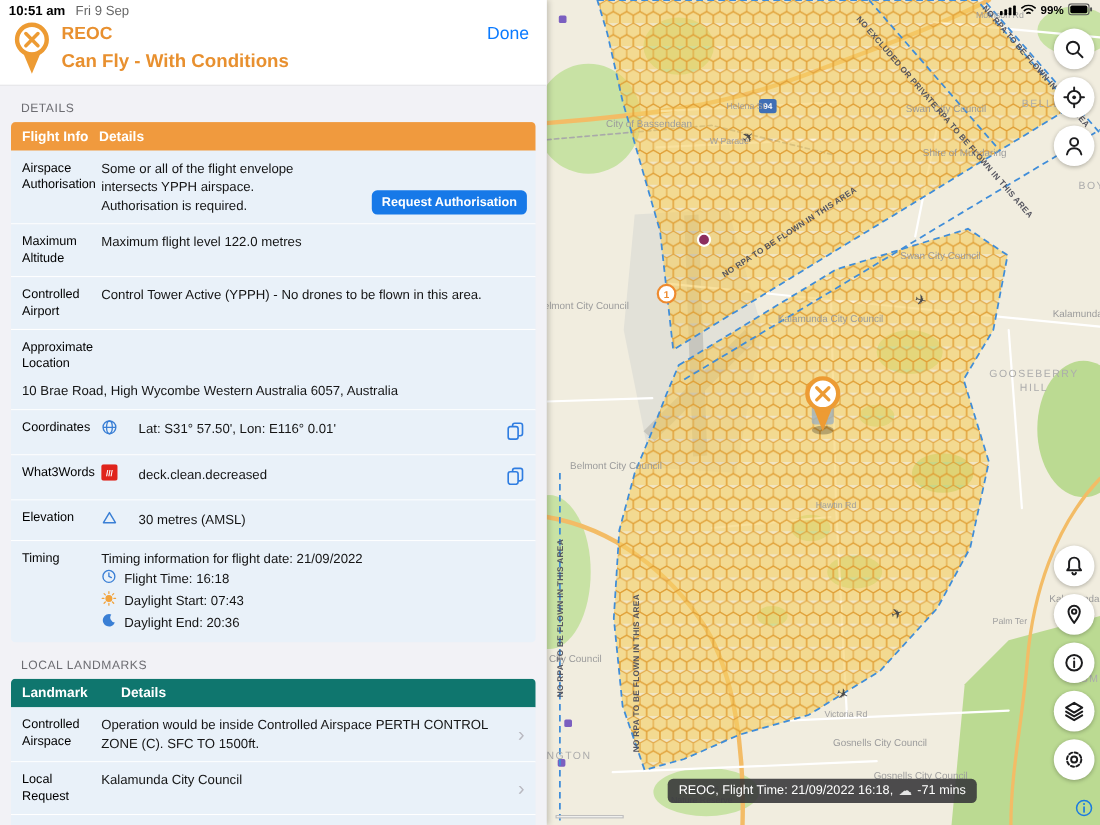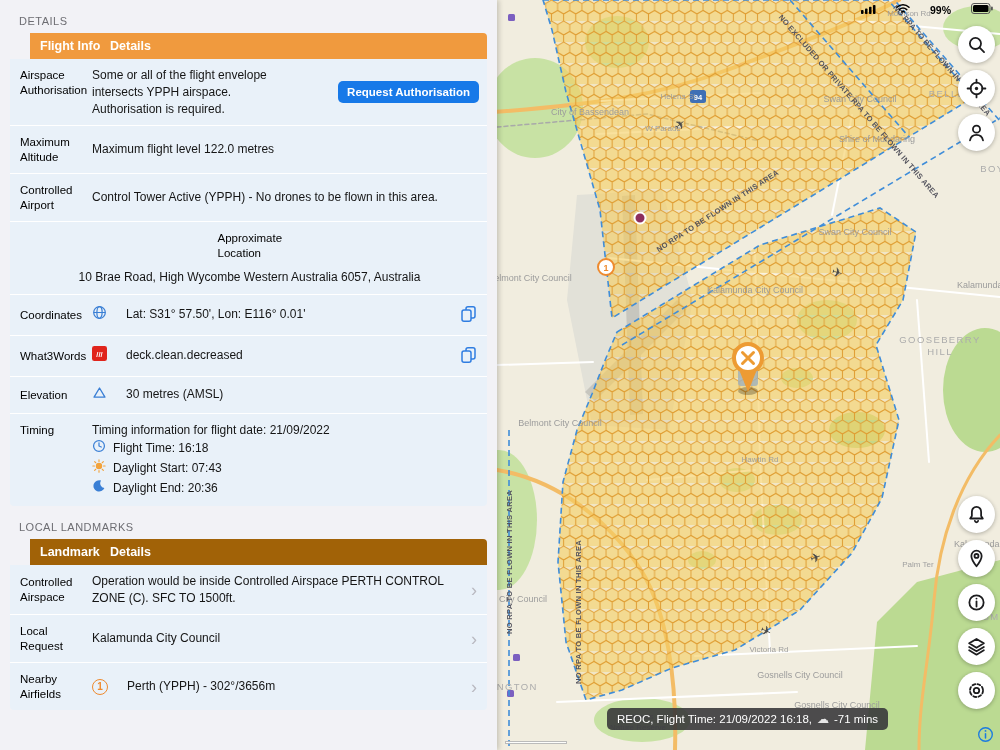--- a/index.html
+++ b/index.html
@@ -12,33 +12,33 @@
   #statusbar-left .time { font-weight:700; }
   #statusbar-left .date { margin-left:6px; color:rgba(0,0,0,.62); }
   #app-pin { position:absolute; left:10px; top:18px; }
   #titles { position:absolute; left:56px; top:22px; }
   #titles .app-name { font-size:16px; font-weight:700; color:#E8902F; }
   #titles .fly-status { font-size:17px; font-weight:700; color:#E8902F; margin-top:6px; }
   #done-btn { position:absolute; right:16px; top:22px; color:#0A7AFF; font-size:16px; background:none; border:none; font-family:inherit; cursor:pointer; }
 
   .section-label { margin:15px 0 6px 19px; font-size:11px; letter-spacing:.5px; color:#6D6D72; }
   .table { margin:0 10px; border-radius:4px; overflow:hidden; }
-  .t-head { display:flex; height:26px; align-items:center; color:#fff; font-size:12.5px; font-weight:700;margin-left:20px; }
+  .t-head { display:flex; height:26px; align-items:center; color:#fff; font-size:12.5px; font-weight:700; }
   .t-head.orange { background:#F09A3E; }
-  .t-head.blue { background:#a16207; }
+  .t-head.blue { background:#0f766e;gap:20px; }
   .t-head .c1 { width:72px; padding-left:10px; flex:none; }
   .t-head .c2 { padding-left:8px; }
 
   .row { display:flex; background:#E9F1F9; border-bottom:1px solid #fff; padding:8px 8px 8px 10px; gap:8px; font-size:12px; color:#151515; align-items:flex-start; }
   .row:last-child { border-bottom:none; }
   .row .label { width:64px; flex:none; font-size:11.5px; line-height:1.3; padding-top:1px; color:#000; }
   .row .value { flex:1; line-height:1.4; }
-  .row.v-center { align-items:center; }
-
-  .auth-row-value { display:flex; align-items:center; gap:20px; }
+  .row.v-center { align-items:flex-start; }
+
+  .auth-row-value { display:flex; align-items:flex-end; gap:20px; }
   .auth-row-value > span { flex:1; }
   .auth-btn { flex:none; background:#1779E8; color:#fff; border:none; border-radius:5px; font-family:inherit; font-size:11.5px; font-weight:700; padding:5px 9px; white-space:nowrap; cursor:pointer;margin-left:24px; }
 
   .icon-line { display:flex; align-items:center; gap:19px; }
   .copy-btn { flex:none; background:none; border:none; padding:2px; cursor:pointer; align-self:center; }
   .chev { flex:none; align-self:center; color:#B9B9C0; font-size:18px; line-height:1; padding:0 2px; font-weight:400; }
 
   .t-line { display:flex; align-items:center; gap:7px; margin-top:1px; }
   .t-line:first-child { margin-top:0; }
 
@@ -49,36 +49,54 @@
 
   
   #map { position:absolute; left:497px; top:0; width:503px; height:750px; overflow:hidden; background:#F1EDDF; }
   #map-canvas { position:absolute; left:0; top:0; }
   .lbl-council { font-size:9px; fill:#9C9C9C; text-anchor:middle; }
   .lbl-suburb { font-size:9.5px; fill:#ACACAC; letter-spacing:1.4px; text-anchor:middle; }
   .lbl-road { font-size:8px; fill:#A0A0A0; text-anchor:middle; }
   .lbl-warning { font-size:7.5px; fill:#54545E; font-weight:700; letter-spacing:.3px; text-anchor:middle; }
   .plane { font-size:13px; fill:#4A4A4A; text-anchor:middle; }
 
-  #map-statusbar { position:absolute; top:3px; right:7px; display:flex; align-items:center; gap:20px; font-size:10.5px; font-weight:600; color:#000; }
+  #map-statusbar { position:absolute; top:3px; right:7px; display:flex; align-items:center; gap:4px; font-size:10.5px; font-weight:600; color:#000; }
 
   .fab-stack { position:absolute; right:5px; display:flex; flex-direction:column; gap:7px; }
   #fabs-top { top:26px; } #fabs-bottom { top:496px; }
   .fab { width:37px; height:37px; border-radius:50%; background:#fff; box-shadow:0 1px 4px rgba(0,0,0,.28); display:flex; align-items:center; justify-content:center; cursor:pointer; }
 
   #flight-pill { position:absolute; left:110px; top:708px; height:22px; background:rgba(52,52,56,.88); border-radius:5px; color:#fff; font-size:11.5px; display:flex; align-items:center; padding:0 10px; gap:5px; white-space:nowrap; }
   #flight-pill .cloud { color:#E6E6E6; font-size:12px; }
 
   #legal-info { position:absolute; right:6px; bottom:4px; background:none; border:none; cursor:pointer; padding:0; }
   #scale-bar { position:absolute; left:8px; bottom:6px; width:62px; height:3px; background:rgba(255,255,255,.9); border:1px solid rgba(120,120,120,.5); }
 </style>
 </head>
 <body>
 
 <aside id="panel">
+  <header id="panel-header">
+    <div id="statusbar-left">
+      <span class="time">10:51 am</span>
+      <span class="date">Fri 9 Sep</span>
+    </div>
+    <span id="app-pin">
+      <svg width="38" height="52" viewBox="0 0 38 52">
+        <circle cx="19" cy="18" r="13.5" fill="#fff" stroke="#ED9B33" stroke-width="4"></circle>
+        <path d="M13.5,12.5 L24.5,23.5 M24.5,12.5 L13.5,23.5" stroke="#ED9B33" stroke-width="3.2" stroke-linecap="round"></path>
+        <path d="M11,30 L27,30 L19,49 Z" fill="#ED9B33"></path>
+      </svg>
+    </span>
+    <div id="titles">
+      <div class="app-name">REOC</div>
+      <div class="fly-status">Can Fly - With Conditions</div>
+    </div>
+    <button id="done-btn">Done</button>
+  </header>
 
   <div class="section-label">DETAILS</div>
 
   <div class="table">
     <div class="t-head orange">
       <span class="c1">Flight Info</span>
       <span class="c2">Details</span>
     </div>
 
     <div class="row min-r1">

